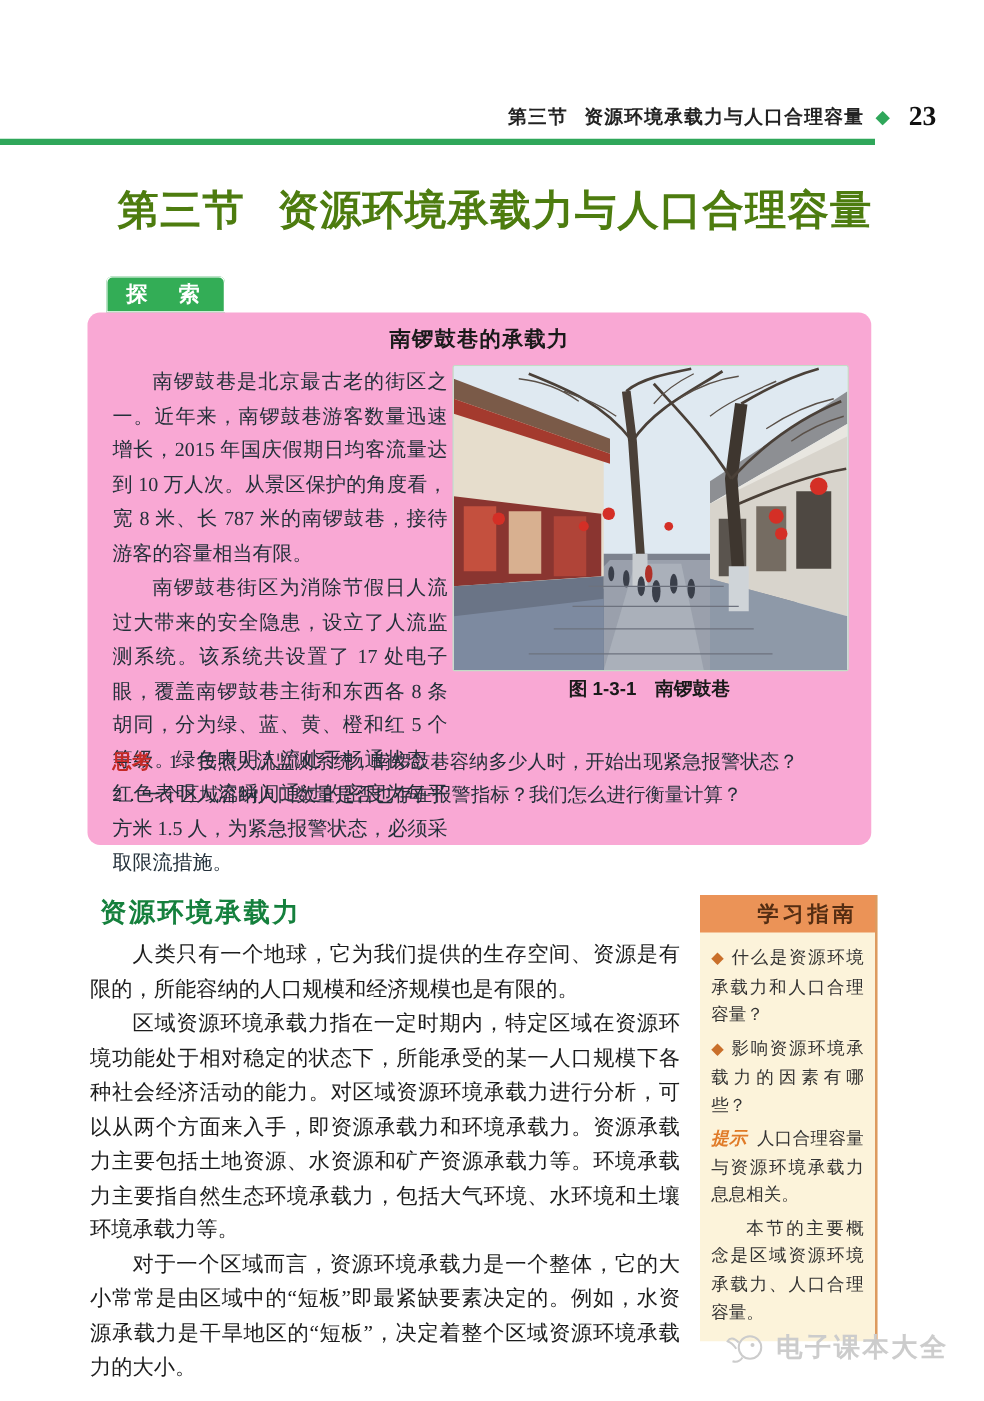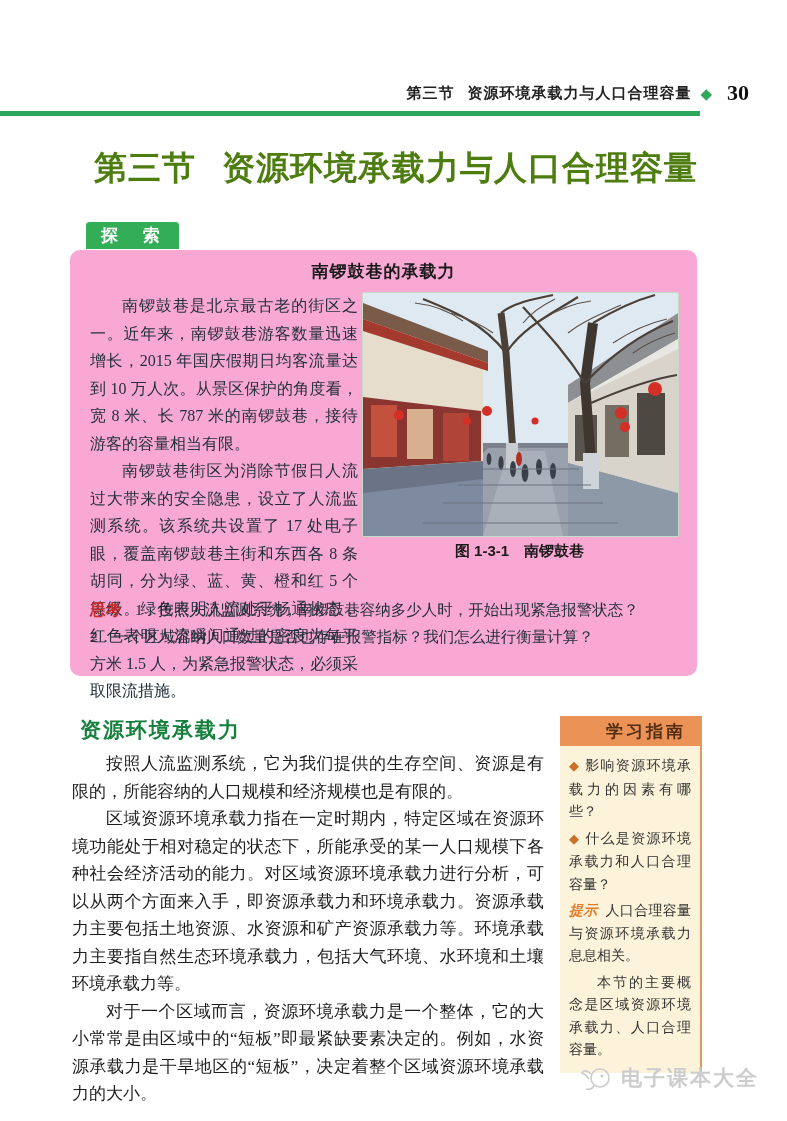--- a/index.html
+++ b/index.html
@@ -116,21 +116,21 @@
 </style>
 </head>
 <body>
 
 <div class="page">
 
   <div class="runhead">
     <span class="rh-sec">第三节</span>
     <span class="rh-title">资源环境承载力与人口合理容量</span>
     <span class="rh-diamond">◆</span>
-    <span class="rh-page">30</span>
+    <span class="rh-page">23</span>
   </div>
   <div class="head-rule"></div>
 
   <div class="chapter-title">
     <span>第三节</span><span class="gap"></span><span>资源环境承载力与人口合理容量</span>
   </div>
 
   <div class="explore-tab">探 索</div>
 
   <div class="explore-box">
@@ -224,30 +224,30 @@
 
     <div class="think">
       <p><span class="think-label">思考</span><span>1．按照人流监测系统，南锣鼓巷容纳多少人时，开始出现紧急报警状态？</span></p>
       <p>2．一个区域容纳人口数量是否也存在报警指标？我们怎么进行衡量计算？</p>
     </div>
   </div>
 
   <div class="section-heading">资源环境承载力</div>
 
   <div class="body-text">
-    <p>按照人流监测系统，它为我们提供的生存空间、资源是有限的，所能容纳的人口规模和经济规模也是有限的。</p>
+    <p>人类只有一个地球，它为我们提供的生存空间、资源是有限的，所能容纳的人口规模和经济规模也是有限的。</p>
     <p>区域资源环境承载力指在一定时期内，特定区域在资源环境功能处于相对稳定的状态下，所能承受的某一人口规模下各种社会经济活动的能力。对区域资源环境承载力进行分析，可以从两个方面来入手，即资源承载力和环境承载力。资源承载力主要包括土地资源、水资源和矿产资源承载力等。环境承载力主要指自然生态环境承载力，包括大气环境、水环境和土壤环境承载力等。</p>
     <p>对于一个区域而言，资源环境承载力是一个整体，它的大小常常是由区域中的“短板”即最紧缺要素决定的。例如，水资源承载力是干旱地区的“短板”，决定着整个区域资源环境承载力的大小。</p>
   </div>
 
   <div class="sidebar">
     <div class="sb-header">学习指南</div>
     <div class="sb-content">
+      <p class="sb-item"><span class="sb-bullet">◆</span><span>什么是资源环境承载力和人口合理容量？</span></p>
       <p class="sb-item"><span class="sb-bullet">◆</span><span>影响资源环境承载力的因素有哪些？</span></p>
-      <p class="sb-item"><span class="sb-bullet">◆</span><span>什么是资源环境承载力和人口合理容量？</span></p>
       <p class="sb-hint"><span class="hint-label">提示</span><span>人口合理容量与资源环境承载力息息相关。</span></p>
       <p class="sb-note">本节的主要概念是区域资源环境承载力、人口合理容量。</p>
     </div>
   </div>
 
   <div class="wm">
     <svg width="32" height="28" viewBox="0 0 32 28">
       <g stroke="#cccccc" stroke-width="1.6" fill="none">
         <circle cx="19" cy="14" r="9"></circle>
         <path d="M10,10 C6,6 3,6 1,9 C4,10 6,12 8,15"></path>

